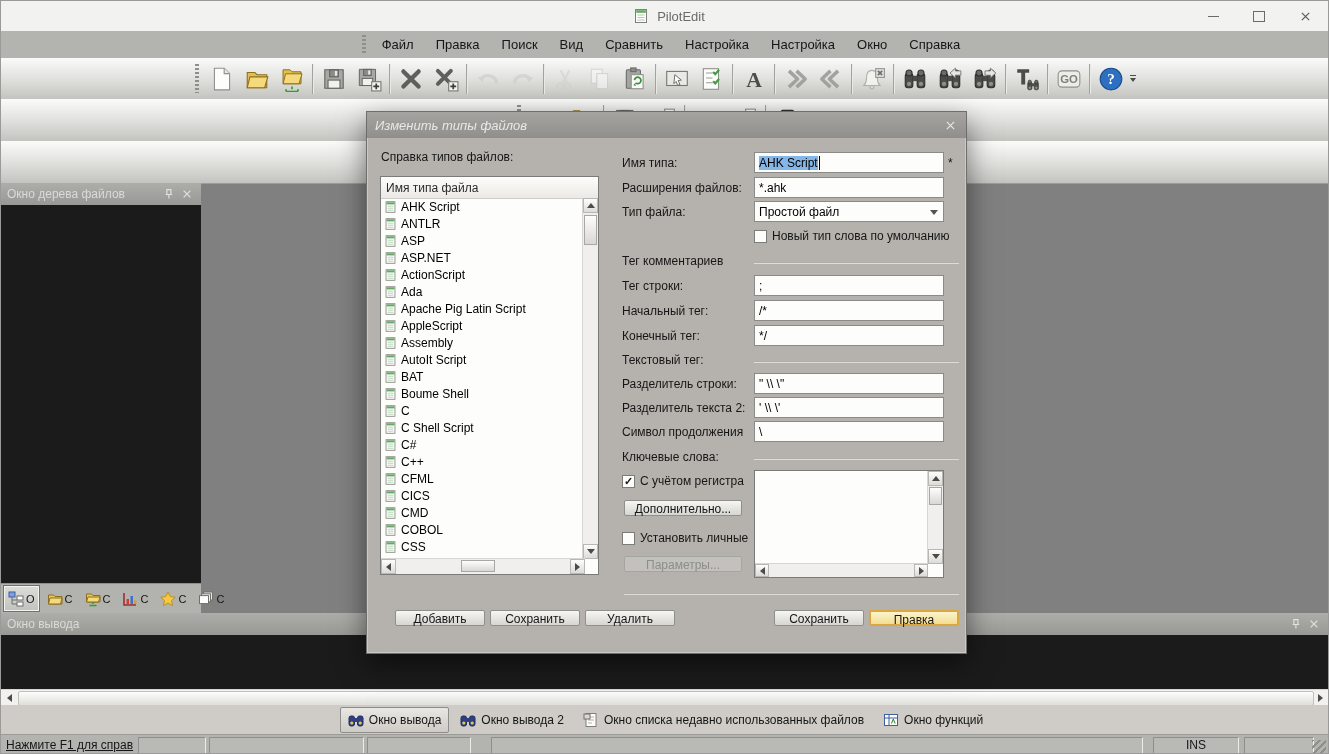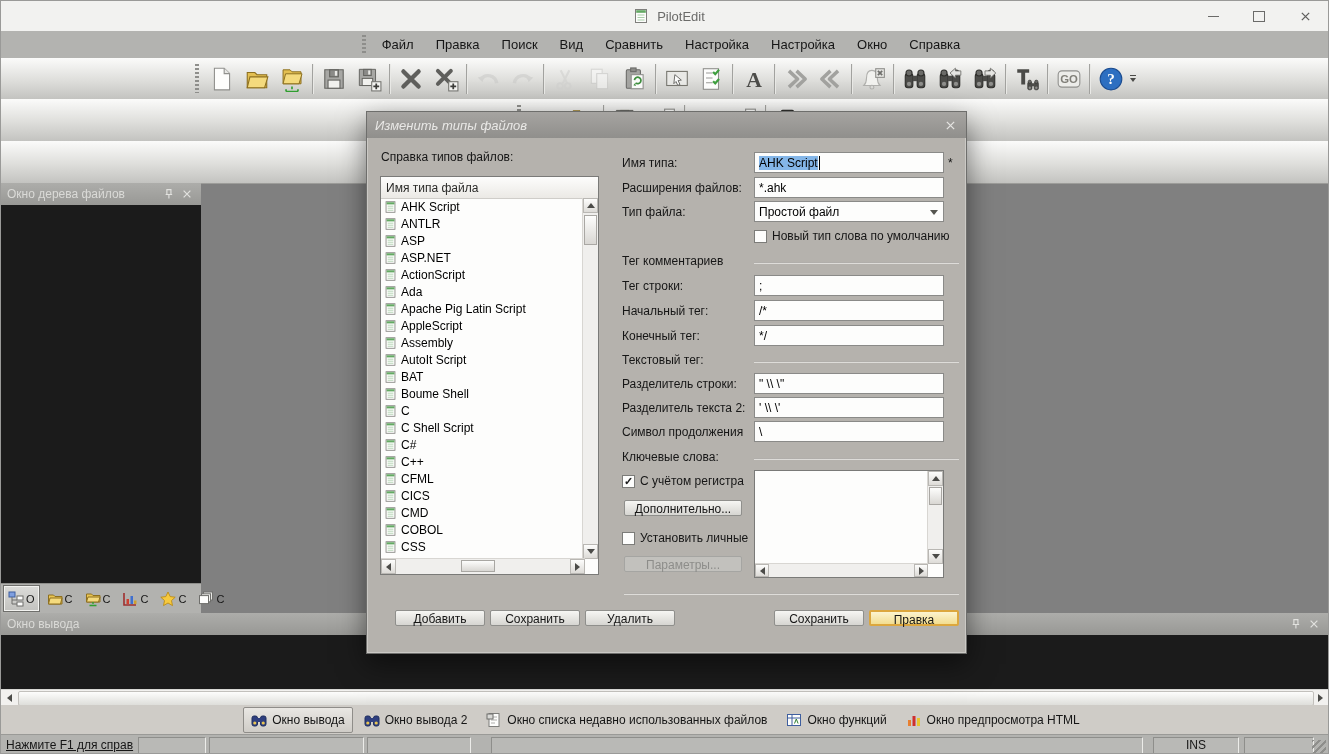--- a/index.html
+++ b/index.html
@@ -779,26 +779,20 @@
         <use href="#i-recent-sm"></use>
       </svg>
       <span>Окно списка недавно использованных файлов</span>
     </div>
     <div class="btab">
       <svg class="ic16">
         <use href="#i-func-sm"></use>
       </svg>
       <span>Окно функций</span>
     </div>
-    <div class="btab">
-      <svg class="ic16">
-        <use href="#i-html-sm"></use>
-      </svg>
-      <span>Окно предпросмотра HTML</span>
-    </div>
   </div>
 
 <div id="statusbar" class="abs">
   <div id="status-msg">Нажмите F1 для справ</div>
   <div class="scell" style="left:137px;width:66px"></div>
   <div class="scell" style="left:208px;width:153px"></div>
   <div class="scell" style="left:366px;width:102px"></div>
   <div class="scell" style="left:490px;width:650px"></div>
   <div class="scell" style="left:1152px;width:84px">INS</div>
   <div class="scell" style="left:1243px;width:68px"></div>

